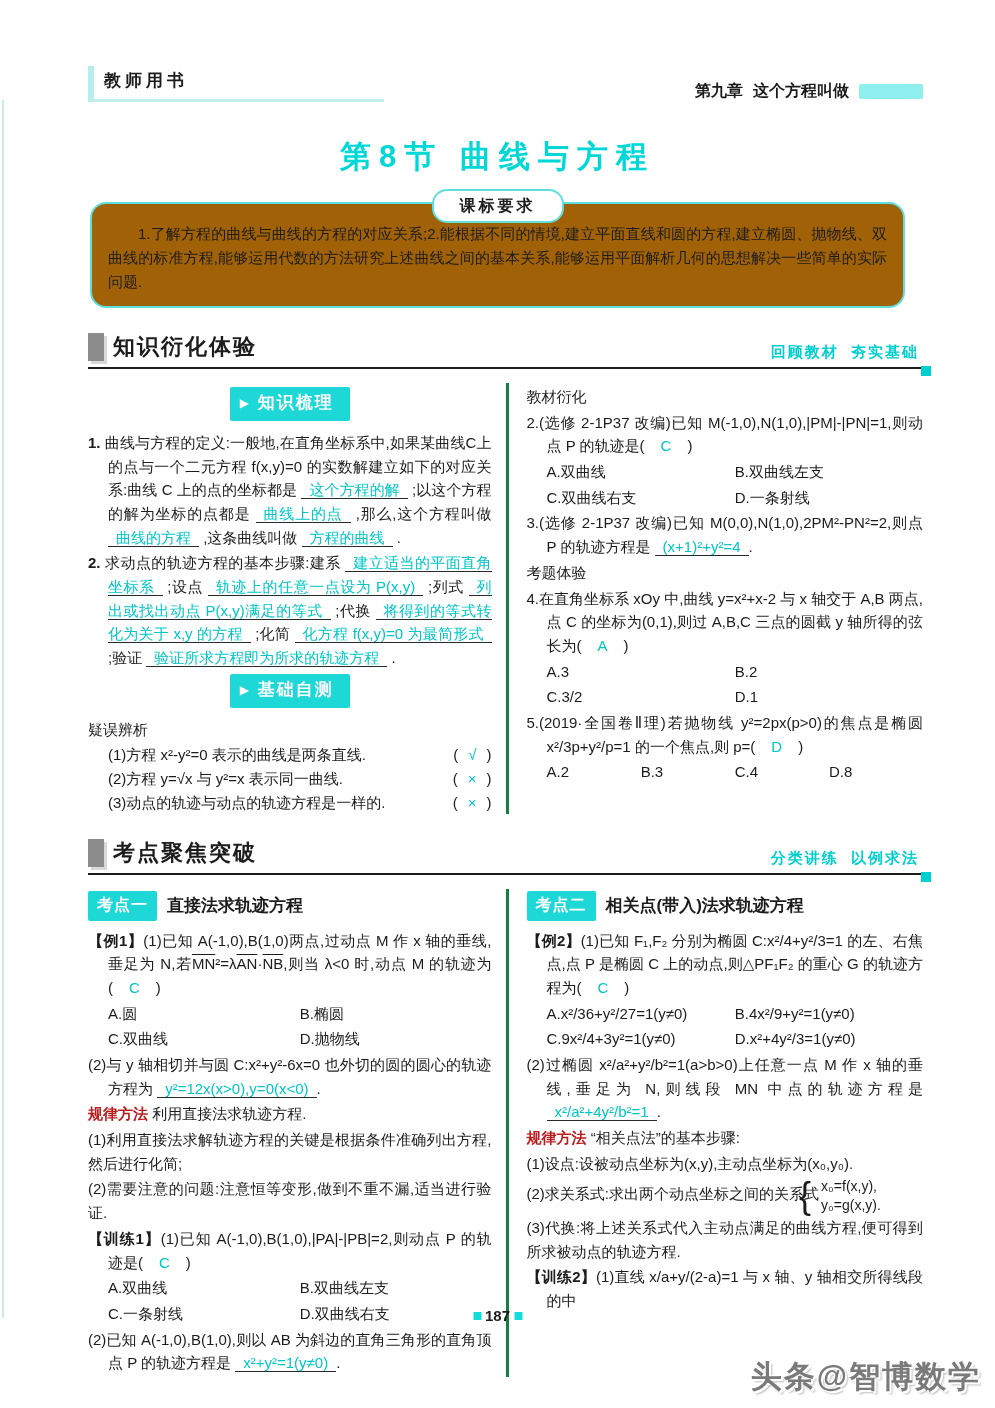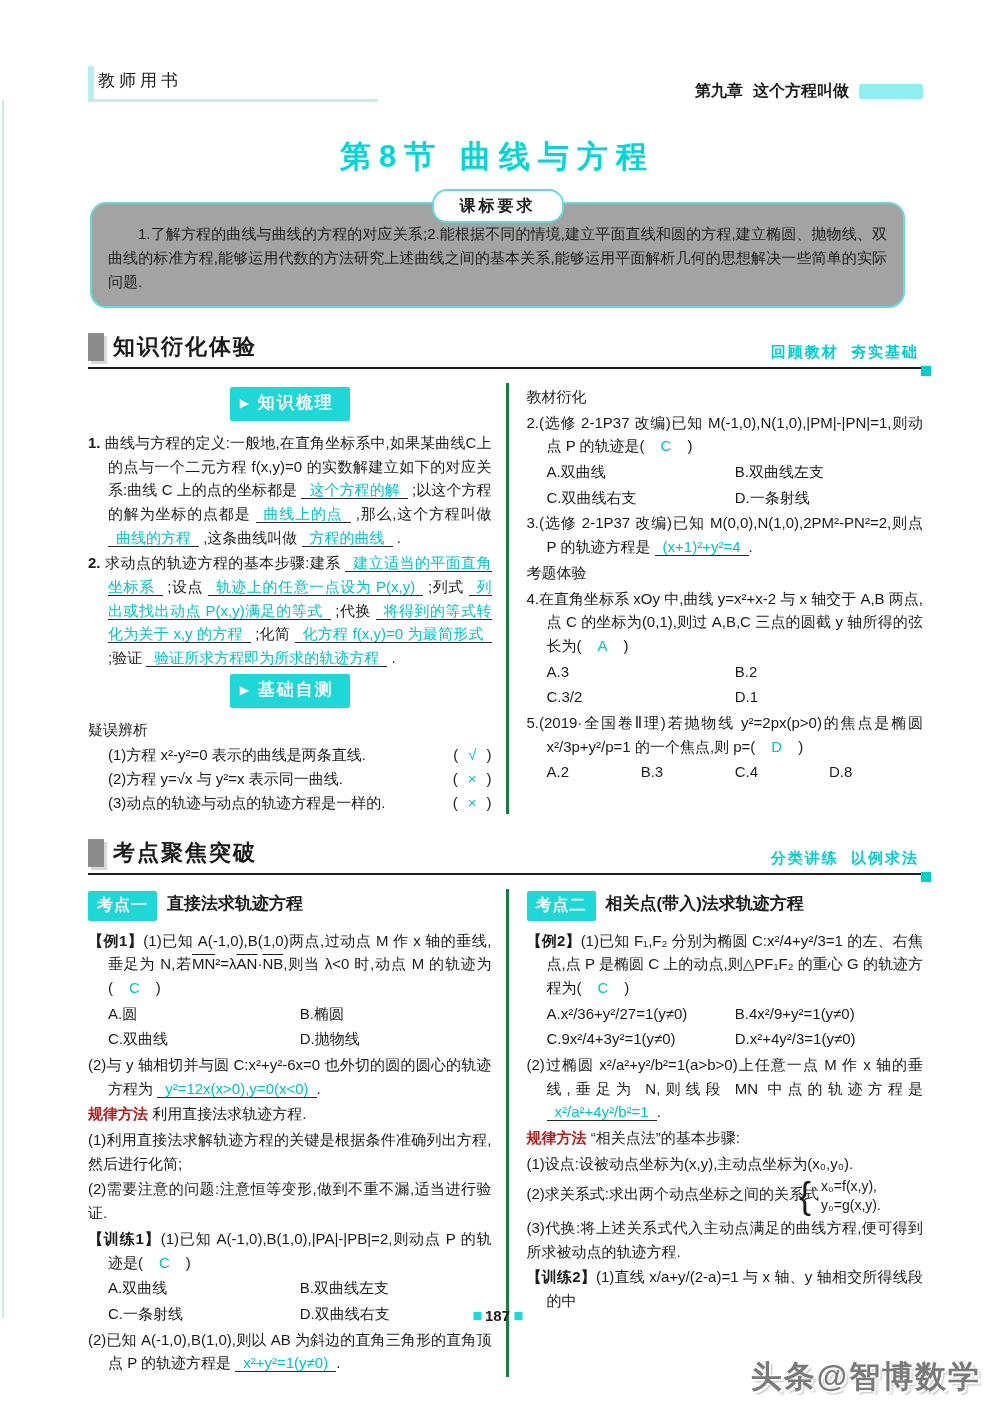--- a/index.html
+++ b/index.html
@@ -1,28 +1,28 @@
 <!DOCTYPE html>
 <html><head>
 <meta charset="utf-8">
 <style>
   html,body{margin:0;padding:0;background:#e8e8e8;}
   .page{position:relative;width:995px;height:1408px;background:#ffffff;overflow:hidden;
         font-family:"Liberation Sans","DejaVu Sans",sans-serif;color:#1c1c1c;}
   .edge-line{position:absolute;left:2px;top:100px;bottom:90px;width:2px;background:#c9ece4;}
   
   .top{display:flex;justify-content:space-between;align-items:flex-end;margin:66px 72px 0 88px;}
-  .brand{font-weight:normal;font-size:17px;letter-spacing:4px;padding:3px 10px 7px 4px;
+  .brand{font-weight:bold;font-size:17px;letter-spacing:4px;padding:3px 10px 7px 10px;
          border-left:6px solid #b9ecec;border-bottom:3px solid #c4eeee;min-width:270px;}
   .chapter{font-size:16px;font-weight:bold;display:flex;align-items:center;gap:10px;}
   .chap-block{display:inline-block;width:64px;height:15px;background:#8feeee;border-radius:2px;}
   
   .main-title{margin:34px 0 20px;text-align:center;color:#00d8d8;font-size:31px;font-weight:bold;letter-spacing:8px;}
   
-  .kb{position:relative;margin:24px 90px 0;background:#a3a3a3;border:2px solid #5fdede;border-radius:16px;
+  .kb{position:relative;margin:24px 90px 0;background:#a16207;border:2px solid #5fdede;border-radius:16px;
       padding:18px 16px 12px;font-size:15px;line-height:1.6;}
   .kb-label{position:absolute;top:-15px;left:50%;transform:translateX(-50%);background:#ffffff;
       border:2px solid #5fdede;border-radius:15px;padding:2px 26px;font-weight:bold;font-size:16px;letter-spacing:3px;}
   .kb-body{text-indent:2em;text-align:justify;}
   
   .sec{position:relative;margin:24px 72px 0 88px;border-bottom:2px solid #1c1c1c;padding-bottom:5px;
        display:flex;justify-content:space-between;align-items:flex-end;}
   .sec-title{font-size:22px;font-weight:bold;letter-spacing:2px;display:flex;gap:9px;align-items:center;}
   .sec-block{width:16px;height:28px;background:#8c8c8c;box-shadow:3px 3px 0 #d9d9d9;}
   .sec-tag{color:#00cfcf;font-weight:bold;font-size:15px;letter-spacing:2px;padding-right:4px;white-space:pre;}
@@ -46,21 +46,21 @@
   .ansb{color:#00c6c6;padding:0 16px;}
   .mk{color:#00c6c6;padding:0 10px;}
   .vec{text-decoration:overline;}
   
   .opts{display:grid;grid-template-columns:1fr 1fr;padding-left:20px;row-gap:2px;}
   .opts4{display:grid;grid-template-columns:repeat(4,1fr);padding-left:20px;}
   
   .tf{display:flex;justify-content:space-between;gap:6px;padding-left:20px;}
   .tf-text{flex:1;}
   
-  .kd-row{display:flex;align-items:flex-start;gap:10px;margin:2px 0 8px;}
+  .kd-row{display:flex;align-items:center;gap:10px;margin:2px 0 8px;}
   .kd{display:inline-block;background:#1ed8d8;color:#ffffff;font-weight:bold;font-size:16px;
       padding:1px 9px 3px;border-radius:2px;letter-spacing:1px;}
   .kd-head{font-weight:bold;font-size:17px;}
   .ml{color:#b91c1c;font-weight:bold;}
   
   .sys{display:inline-flex;align-items:center;vertical-align:middle;}
   .brace{font-size:36px;font-weight:400;line-height:1;margin-right:2px;}
   .syslines{display:inline-block;line-height:1.3;font-size:14px;text-indent:0;}
   .syslines span{display:block;}
   

